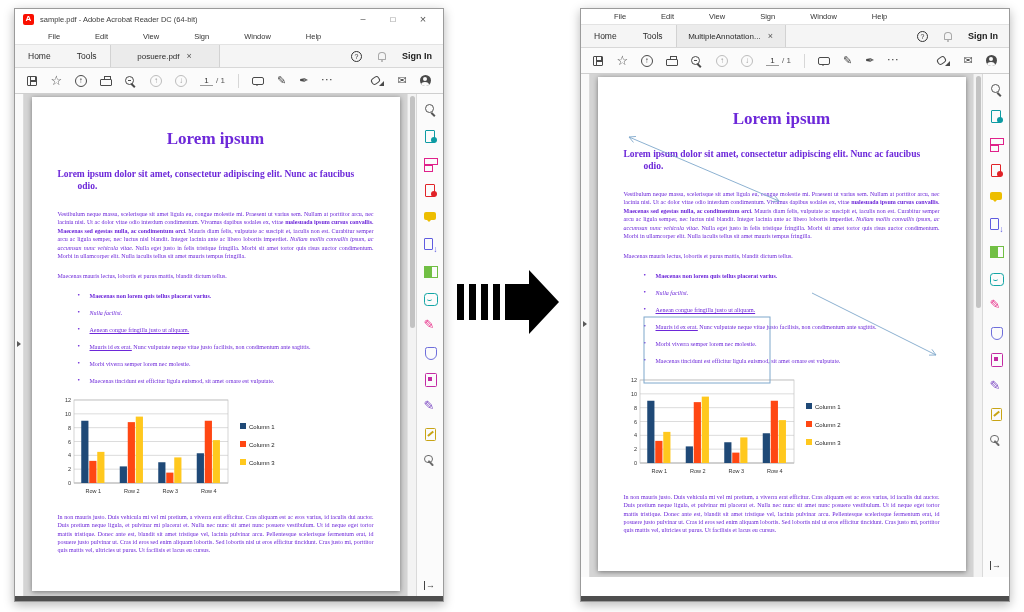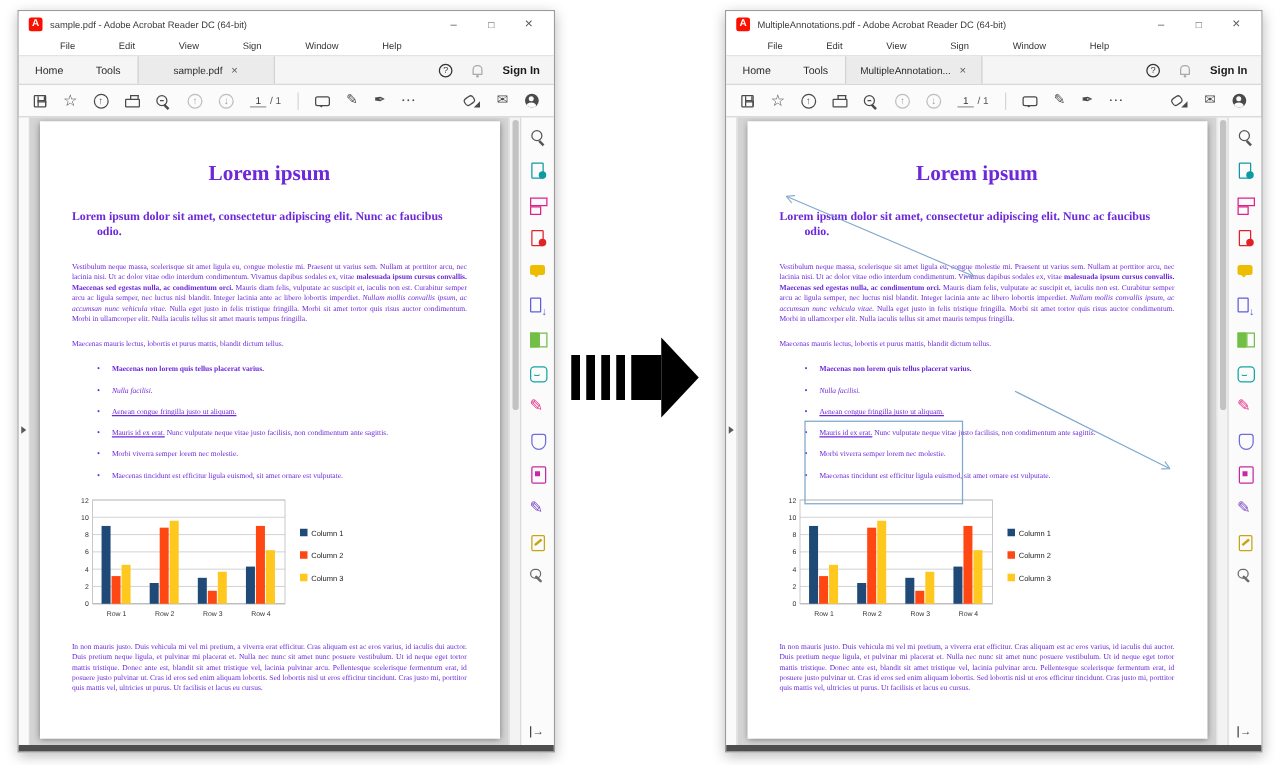--- a/index.html
+++ b/index.html
@@ -188,21 +188,21 @@
       <span class="menu-item">Edit</span>
       <span class="menu-item">View</span>
       <span class="menu-item">Sign</span>
       <span class="menu-item">Window</span>
       <span class="menu-item">Help</span>
     </div>
   <div class="tabbar">
     <span class="tab">Home</span>
     <span class="tab">Tools</span>
     <div class="doctab">
-      <span>sample.pdf</span>
+      <span>posuere.pdf</span>
       <span class="closex"></span>
     </div>
     <div class="tabright">
       <span class="helpc"></span>
       <span class="bell"></span>
       <span class="signin">Sign In</span>
     </div>
   </div>
   <div class="toolbar">
       <span class="tbi">
@@ -345,28 +345,20 @@
 <div class="bigarrow">
   <span class="bar"></span>
     <span class="bar"></span>
     <span class="bar"></span>
     <span class="bar"></span>
   <span class="abody"></span>
     <span class="ahead"></span>
 </div>
 
 <div class="win" id="win-right">
-  <div class="titlebar">
-    <span class="appicon"></span>
-    <span class="wtitle">MultipleAnnotations.pdf - Adobe Acrobat Reader DC (64-bit)</span>
-    <span class="tspacer"></span>
-    <span class="wctrl min"></span>
-    <span class="wctrl max"></span>
-    <span class="wctrl cls"></span>
-  </div>
   <div class="menubar">
       <span class="menu-item">File</span>
       <span class="menu-item">Edit</span>
       <span class="menu-item">View</span>
       <span class="menu-item">Sign</span>
       <span class="menu-item">Window</span>
       <span class="menu-item">Help</span>
     </div>
   <div class="tabbar">
     <span class="tab">Home</span>

